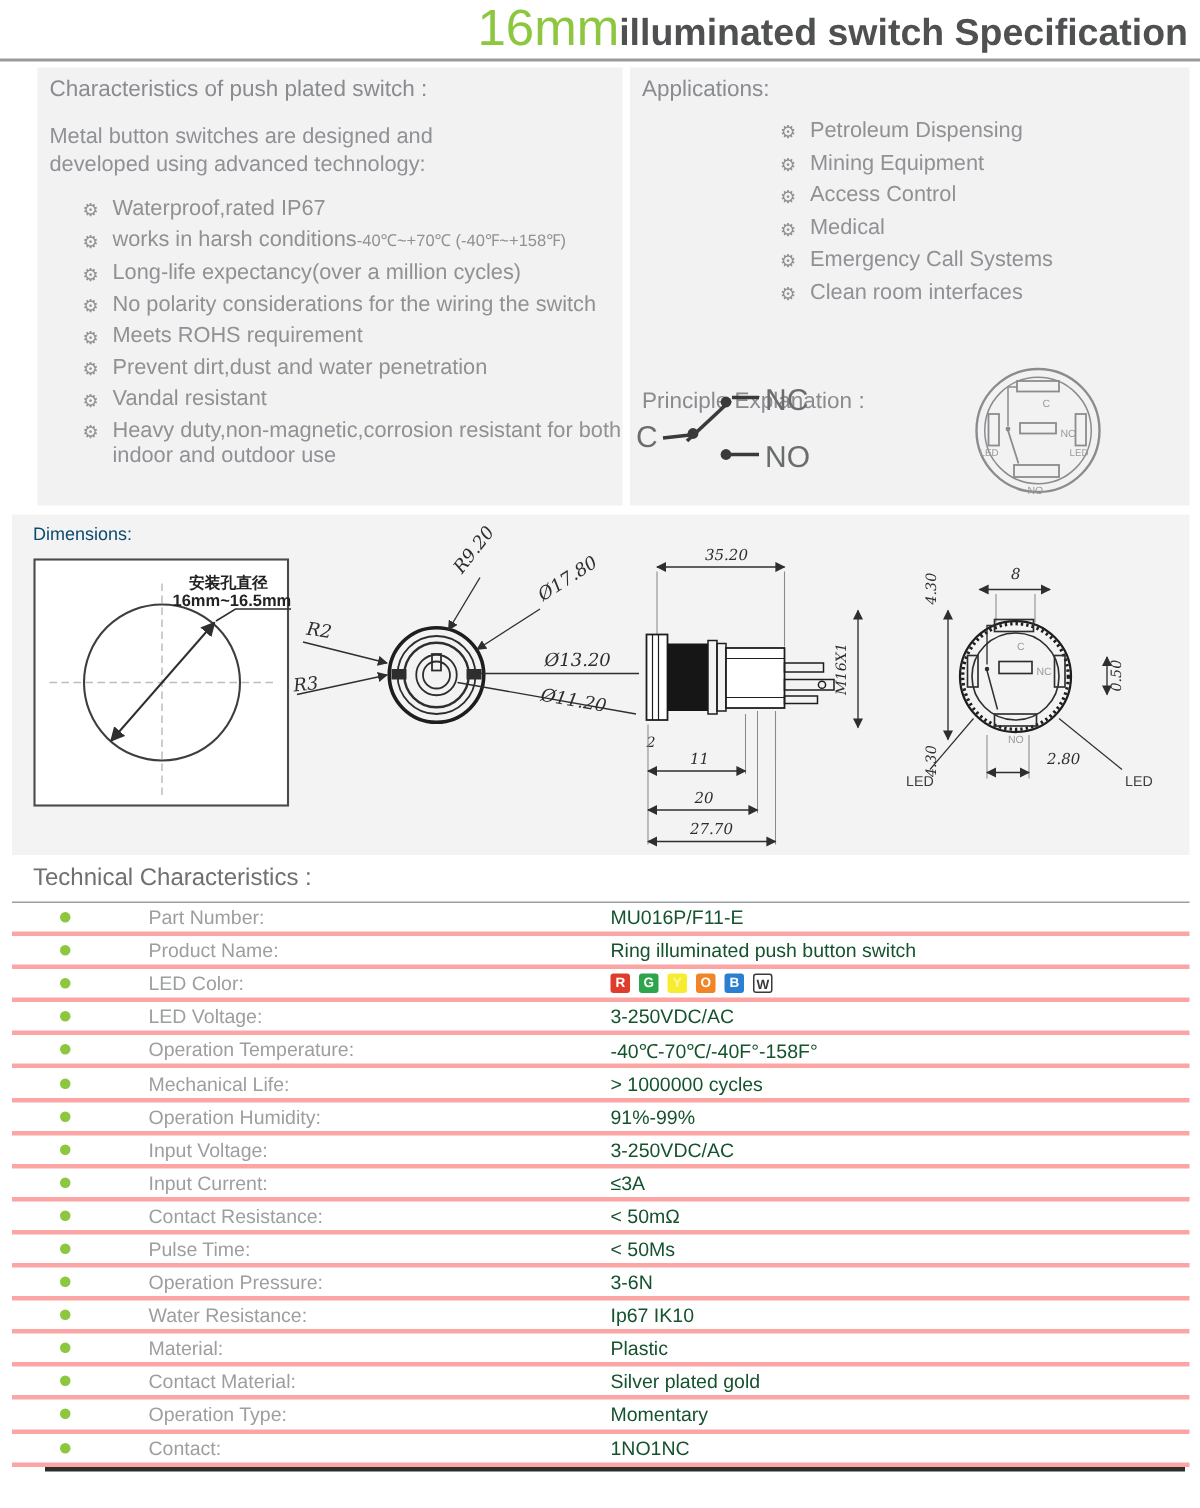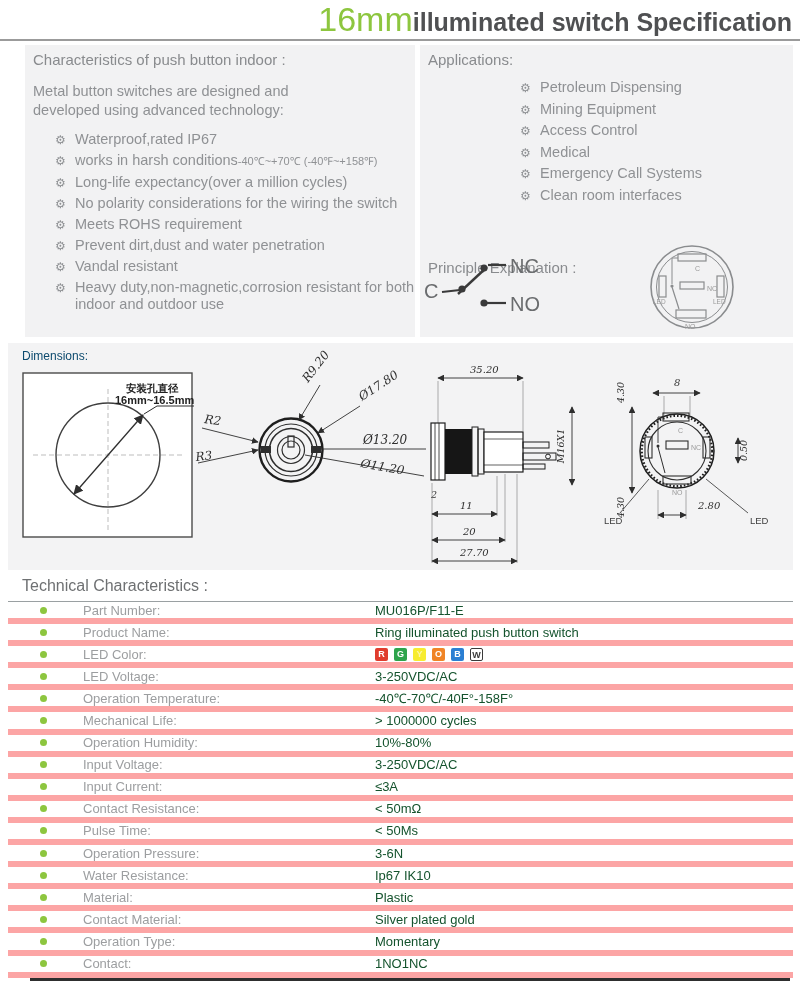--- a/index.html
+++ b/index.html
@@ -35,38 +35,38 @@
   .dims-title { position:absolute; left:14px; top:6px; font-size:12px; color:#0c4a6e; z-index:2; }
   .dims-svg { position:absolute; left:0; top:0; }
   .dimtxt { font-family:"DejaVu Serif",serif; font-style:italic; fill:#2e2e2e; }
   .smalllbl { font-family:"Liberation Sans",sans-serif; fill:#9a9a9a; }
 
   
   .tech { position:absolute; left:8px; top:575px; width:785px; }
   .tech-title { position:absolute; left:14px; top:2px; font-size:16px; color:#6e7072; }
   .tech-rule { position:absolute; top:26px; left:0; width:785px; height:1px; background:#9aa0a2; }
   .tech-rows { position:absolute; top:27px; left:0; width:785px; }
-  .trow { height:22.1px; box-sizing:border-box; border-bottom:6px solid #fca5a5; display:flex; align-items:center; }
+  .trow { height:22.1px; box-sizing:border-box; border-bottom:3px solid #fca5a5; display:flex; align-items:center;gap:16px; }
   .tdot { flex:0 0 7px; width:7px; height:7px; border-radius:50%; background:#8dc63f; margin:0 36px 0 32px; }
   .tlabel { flex:0 0 292px; font-size:13px; color:#9c9ea0; }
   .tvalue { font-size:13px; color:#14532d; }
   .tled { display:flex; align-items:center; }
   .swatch { display:inline-block; width:13px; height:13px; line-height:13px; text-align:center; font-size:9px; font-weight:bold; margin-right:6px; border-radius:2px; box-sizing:border-box; }
   .table-end { height:3px; background:#2e2e2e; margin-left:22px; width:760px; }
 </style>
 </head>
 <body>
 
 <div class="header">
   <span class="brand">16mm</span><span class="page-title">illuminated switch Specification</span>
 </div>
 <div class="header-rule"></div>
 
 <div class="panel char-panel">
-  <div class="panel-title">Characteristics of push button indoor :</div>
+  <div class="panel-title">Characteristics of push plated switch :</div>
   <div class="intro">
     <div>Metal button switches are designed and</div>
     <div>developed using advanced technology:</div>
   </div>
   <ul class="bullet-list" id="char-list">
       <li class="bullet-item"><span class="bullet-icon">⚙</span><span class="item-text">Waterproof,rated IP67</span></li>
       <li class="bullet-item"><span class="bullet-icon">⚙</span><span class="item-text">works in harsh conditions</span><span class="item-small">-40℃~+70℃ (-40℉~+158℉)</span></li>
       <li class="bullet-item"><span class="bullet-icon">⚙</span><span class="item-text">Long-life expectancy(over a million cycles)</span></li>
       <li class="bullet-item"><span class="bullet-icon">⚙</span><span class="item-text">No polarity considerations for the wiring the switch</span></li>
       <li class="bullet-item"><span class="bullet-icon">⚙</span><span class="item-text">Meets ROHS requirement</span></li>
@@ -270,21 +270,21 @@
         <span class="tvalue">-40℃-70℃/-40F°-158F°</span>
       </div>
       <div class="trow">
         <span class="tdot"></span>
         <span class="tlabel">Mechanical Life:</span>
         <span class="tvalue">&gt; 1000000 cycles</span>
       </div>
       <div class="trow">
         <span class="tdot"></span>
         <span class="tlabel">Operation Humidity:</span>
-        <span class="tvalue">10%-80%</span>
+        <span class="tvalue">91%-99%</span>
       </div>
       <div class="trow">
         <span class="tdot"></span>
         <span class="tlabel">Input Voltage:</span>
         <span class="tvalue">3-250VDC/AC</span>
       </div>
       <div class="trow">
         <span class="tdot"></span>
         <span class="tlabel">Input Current:</span>
         <span class="tvalue">≤3A</span>

